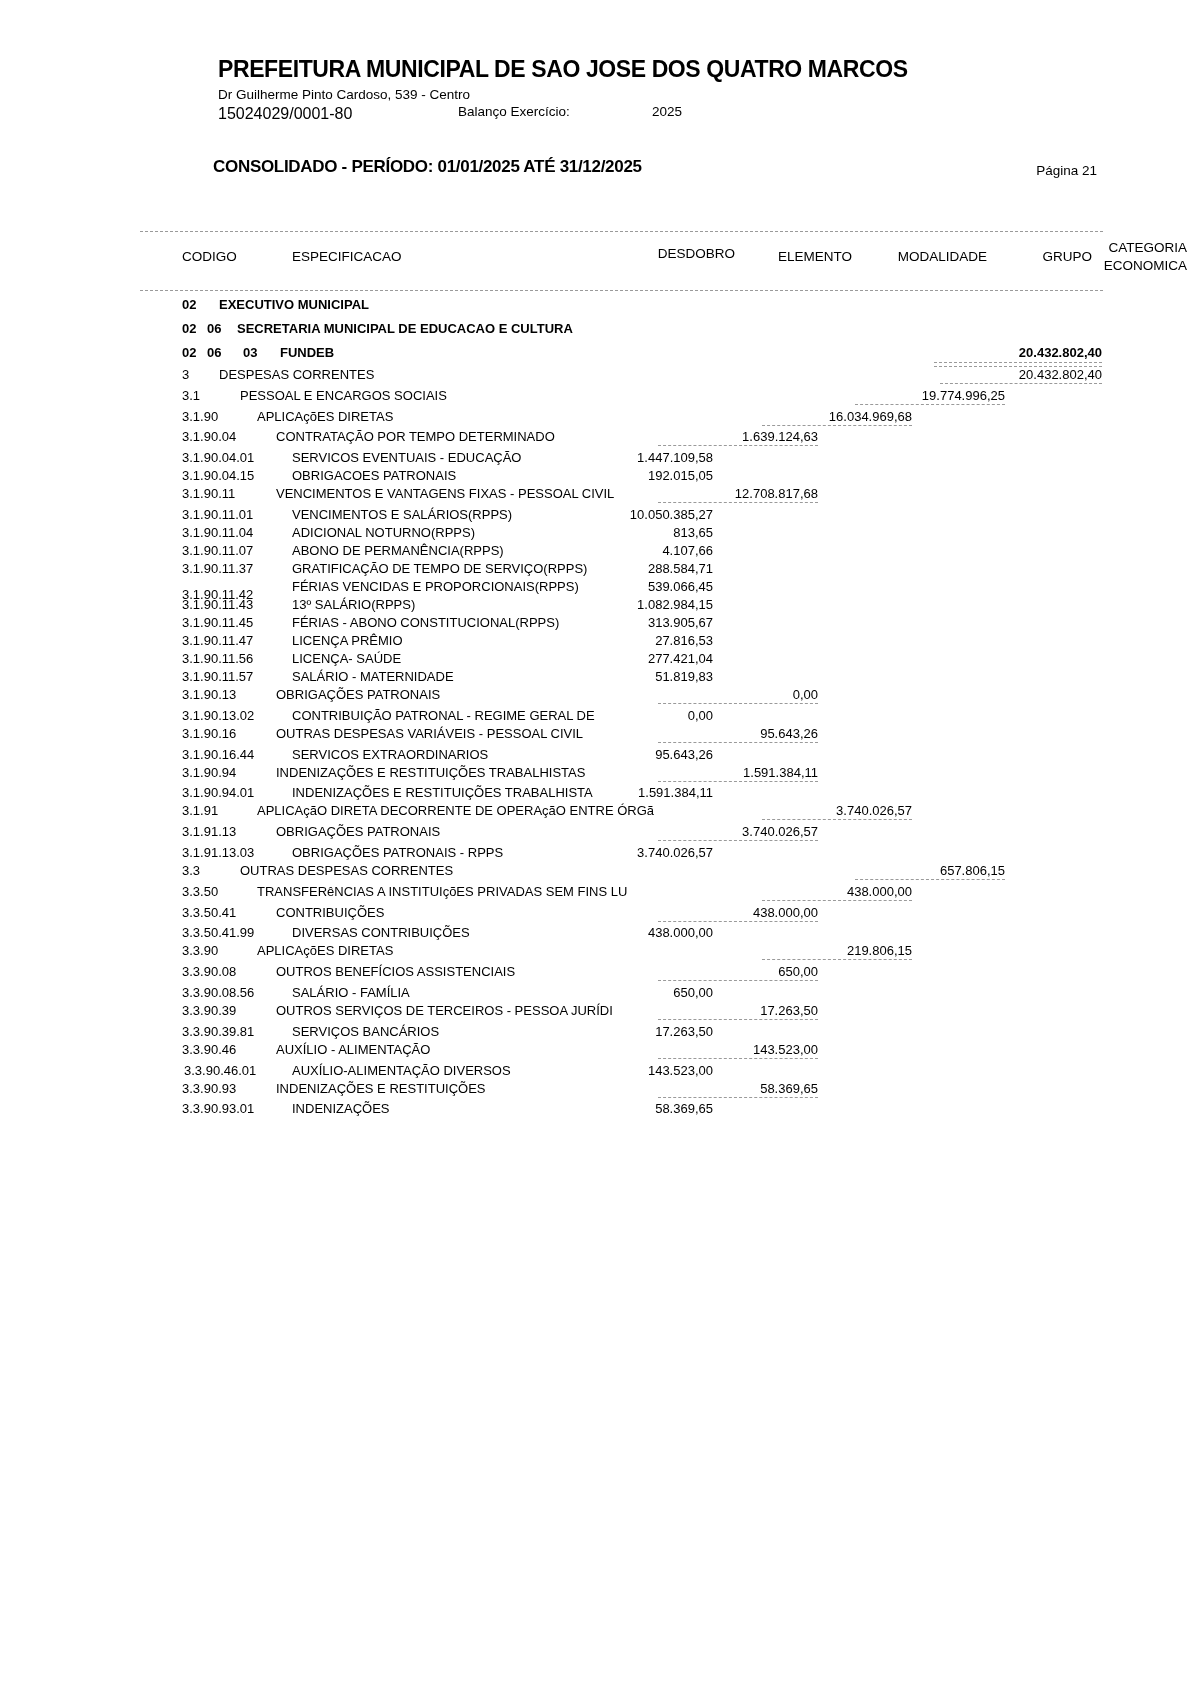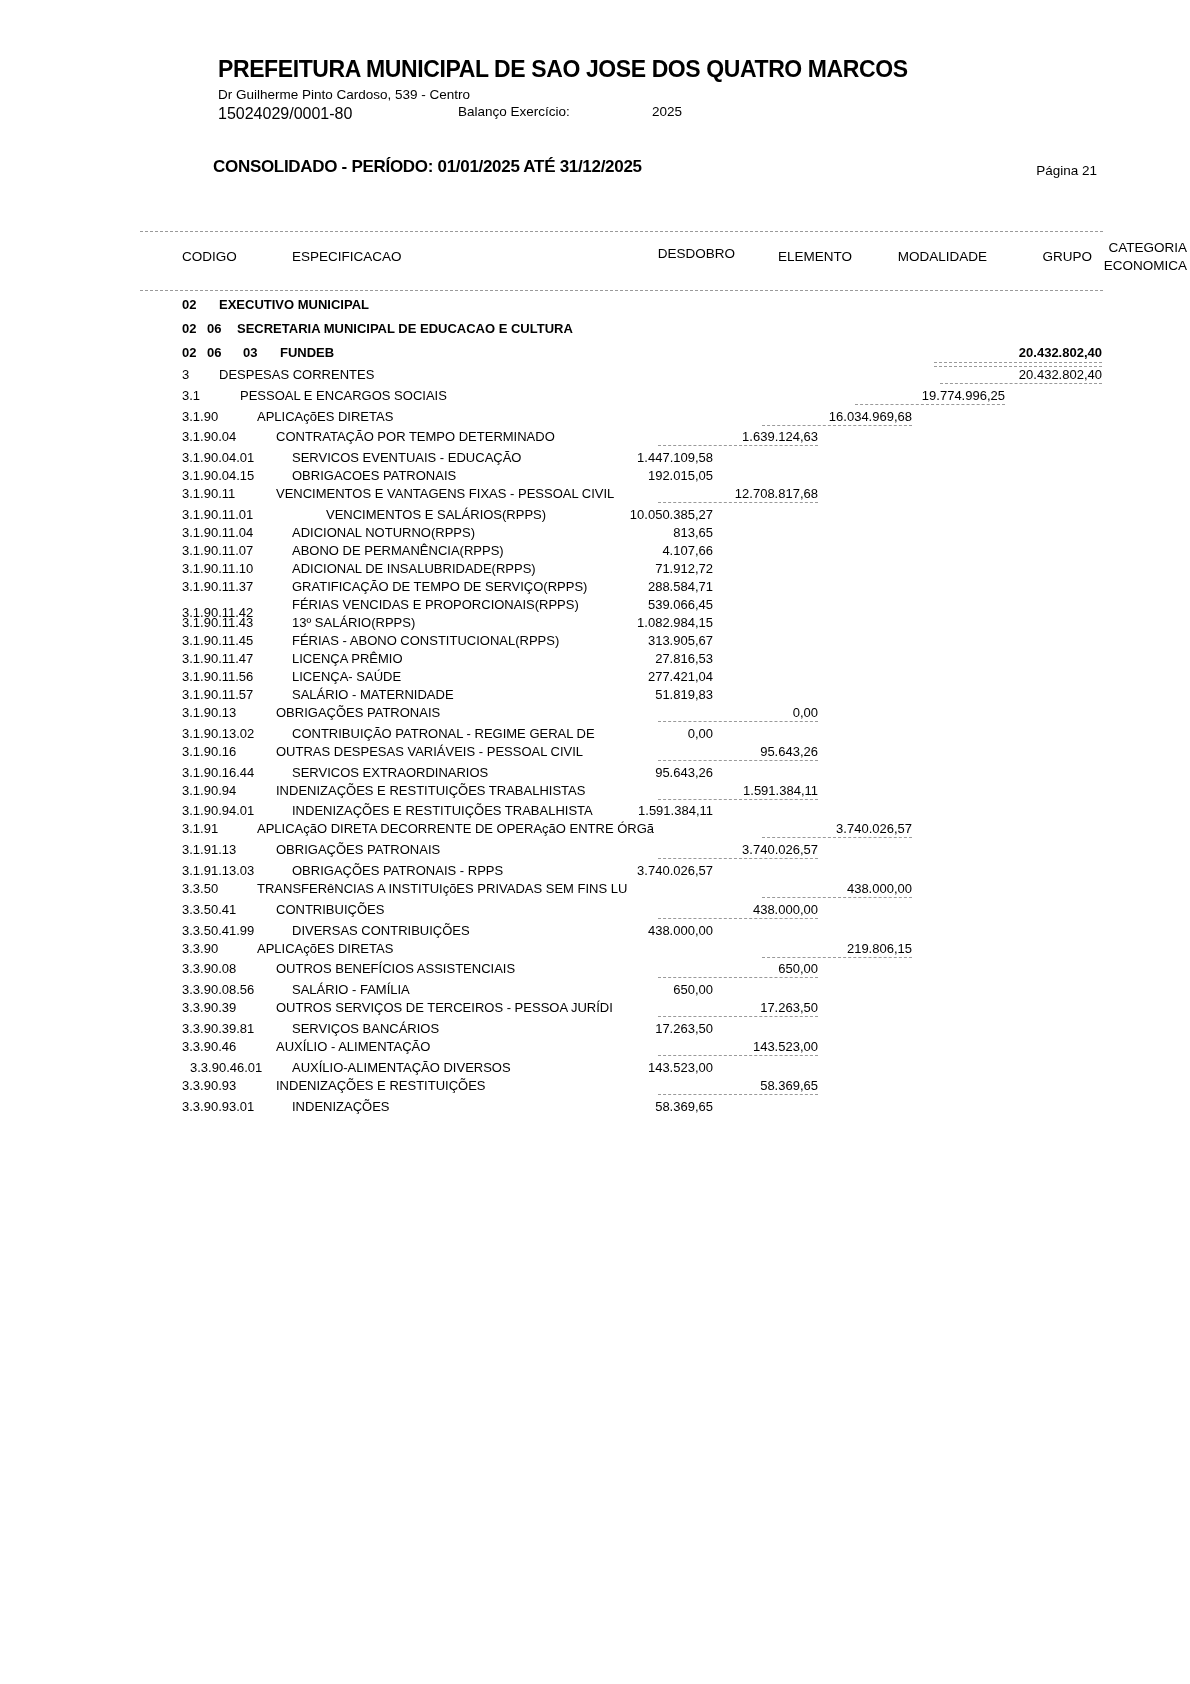--- a/index.html
+++ b/index.html
@@ -122,37 +122,32 @@
         <span class="val" style="right: 390px;">192.015,05</span>
       </div>
       <div class="trow" style="height: 20.8px;">
         <span class="code" style="left: 42px;">3.1.90.11</span>
         <span class="lbl" style="left: 136px;">VENCIMENTOS E VANTAGENS FIXAS - PESSOAL CIVIL</span>
         <span class="val" style="right: 285px;">12.708.817,68</span>
         <span class="vline" style="right: 285px; width: 160px;"></span>
       </div>
       <div class="trow" style="height: 18px;">
         <span class="code" style="left: 42px;">3.1.90.11.01</span>
-        <span class="lbl" style="left: 152px; margin-left: 34px;">VENCIMENTOS E SALÁRIOS(RPPS)</span>
+        <span class="lbl" style="left: 152px;">VENCIMENTOS E SALÁRIOS(RPPS)</span>
         <span class="val" style="right: 390px;">10.050.385,27</span>
       </div>
       <div class="trow" style="height: 18px;">
         <span class="code" style="left: 42px;">3.1.90.11.04</span>
         <span class="lbl" style="left: 152px;">ADICIONAL NOTURNO(RPPS)</span>
         <span class="val" style="right: 390px;">813,65</span>
       </div>
       <div class="trow" style="height: 18px;">
         <span class="code" style="left: 42px;">3.1.90.11.07</span>
         <span class="lbl" style="left: 152px;">ABONO DE PERMANÊNCIA(RPPS)</span>
         <span class="val" style="right: 390px;">4.107,66</span>
-      </div>
-      <div class="trow" style="height: 18px;">
-        <span class="code" style="left: 42px;">3.1.90.11.10</span>
-        <span class="lbl" style="left: 152px;">ADICIONAL DE INSALUBRIDADE(RPPS)</span>
-        <span class="val" style="right: 390px;">71.912,72</span>
       </div>
       <div class="trow" style="height: 18px;">
         <span class="code" style="left: 42px;">3.1.90.11.37</span>
         <span class="lbl" style="left: 152px;">GRATIFICAÇÃO DE TEMPO DE SERVIÇO(RPPS)</span>
         <span class="val" style="right: 390px;">288.584,71</span>
       </div>
       <div class="trow" style="height: 18px;">
         <span class="code" style="left: 42px; margin-top: 8px;">3.1.90.11.42</span>
         <span class="lbl" style="left: 152px;">FÉRIAS VENCIDAS E PROPORCIONAIS(RPPS)</span>
         <span class="val" style="right: 390px;">539.066,45</span>
@@ -226,20 +221,26 @@
         <span class="lbl" style="left: 136px;">OBRIGAÇÕES PATRONAIS</span>
         <span class="val" style="right: 285px;">3.740.026,57</span>
         <span class="vline" style="right: 285px; width: 160px;"></span>
       </div>
       <div class="trow" style="height: 18px;">
         <span class="code" style="left: 42px;">3.1.91.13.03</span>
         <span class="lbl" style="left: 152px;">OBRIGAÇÕES PATRONAIS - RPPS</span>
         <span class="val" style="right: 390px;">3.740.026,57</span>
       </div>
       <div class="trow" style="height: 20.8px;">
+        <span class="code" style="left: 42px;">3.3</span>
+        <span class="lbl" style="left: 100px;">OUTRAS DESPESAS CORRENTES</span>
+        <span class="val" style="right: 98px;">657.806,15</span>
+        <span class="vline" style="right: 98px; width: 150px;"></span>
+      </div>
+      <div class="trow" style="height: 20.8px;">
         <span class="code" style="left: 42px;">3.3.50</span>
         <span class="lbl" style="left: 117px;">TRANSFERêNCIAS A INSTITUIçõES PRIVADAS SEM FINS LU</span>
         <span class="val" style="right: 191px;">438.000,00</span>
         <span class="vline" style="right: 191px; width: 150px;"></span>
       </div>
       <div class="trow" style="height: 20.8px;">
         <span class="code" style="left: 42px;">3.3.50.41</span>
         <span class="lbl" style="left: 136px;">CONTRIBUIÇÕES</span>
         <span class="val" style="right: 285px;">438.000,00</span>
         <span class="vline" style="right: 285px; width: 160px;"></span>
@@ -277,21 +278,21 @@
         <span class="lbl" style="left: 152px;">SERVIÇOS BANCÁRIOS</span>
         <span class="val" style="right: 390px;">17.263,50</span>
       </div>
       <div class="trow" style="height: 20.8px;">
         <span class="code" style="left: 42px;">3.3.90.46</span>
         <span class="lbl" style="left: 136px;">AUXÍLIO - ALIMENTAÇÃO</span>
         <span class="val" style="right: 285px;">143.523,00</span>
         <span class="vline" style="right: 285px; width: 160px;"></span>
       </div>
       <div class="trow" style="height: 18px;">
-        <span class="code" style="left: 50px;">3.3.90.46.01</span>
+        <span class="code" style="left: 44px;">3.3.90.46.01</span>
         <span class="lbl" style="left: 152px;">AUXÍLIO-ALIMENTAÇÃO DIVERSOS</span>
         <span class="val" style="right: 390px;">143.523,00</span>
       </div>
       <div class="trow" style="height: 20.8px;">
         <span class="code" style="left: 42px;">3.3.90.93</span>
         <span class="lbl" style="left: 136px;">INDENIZAÇÕES E RESTITUIÇÕES</span>
         <span class="val" style="right: 285px;">58.369,65</span>
         <span class="vline" style="right: 285px; width: 160px;"></span>
       </div>
       <div class="trow" style="height: 18px;">

